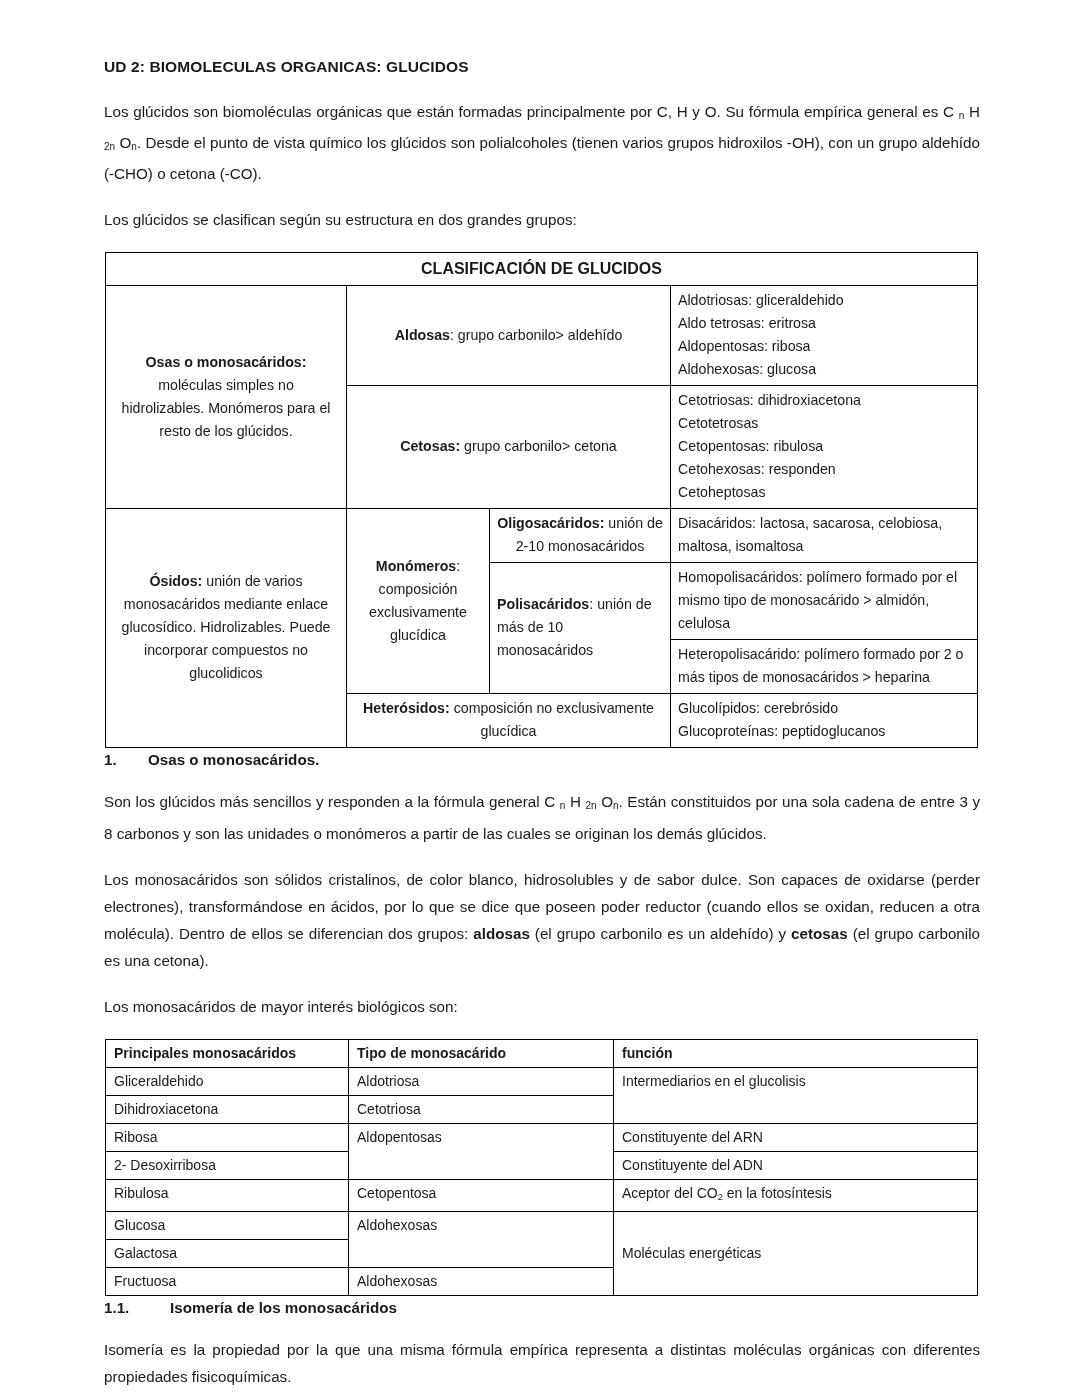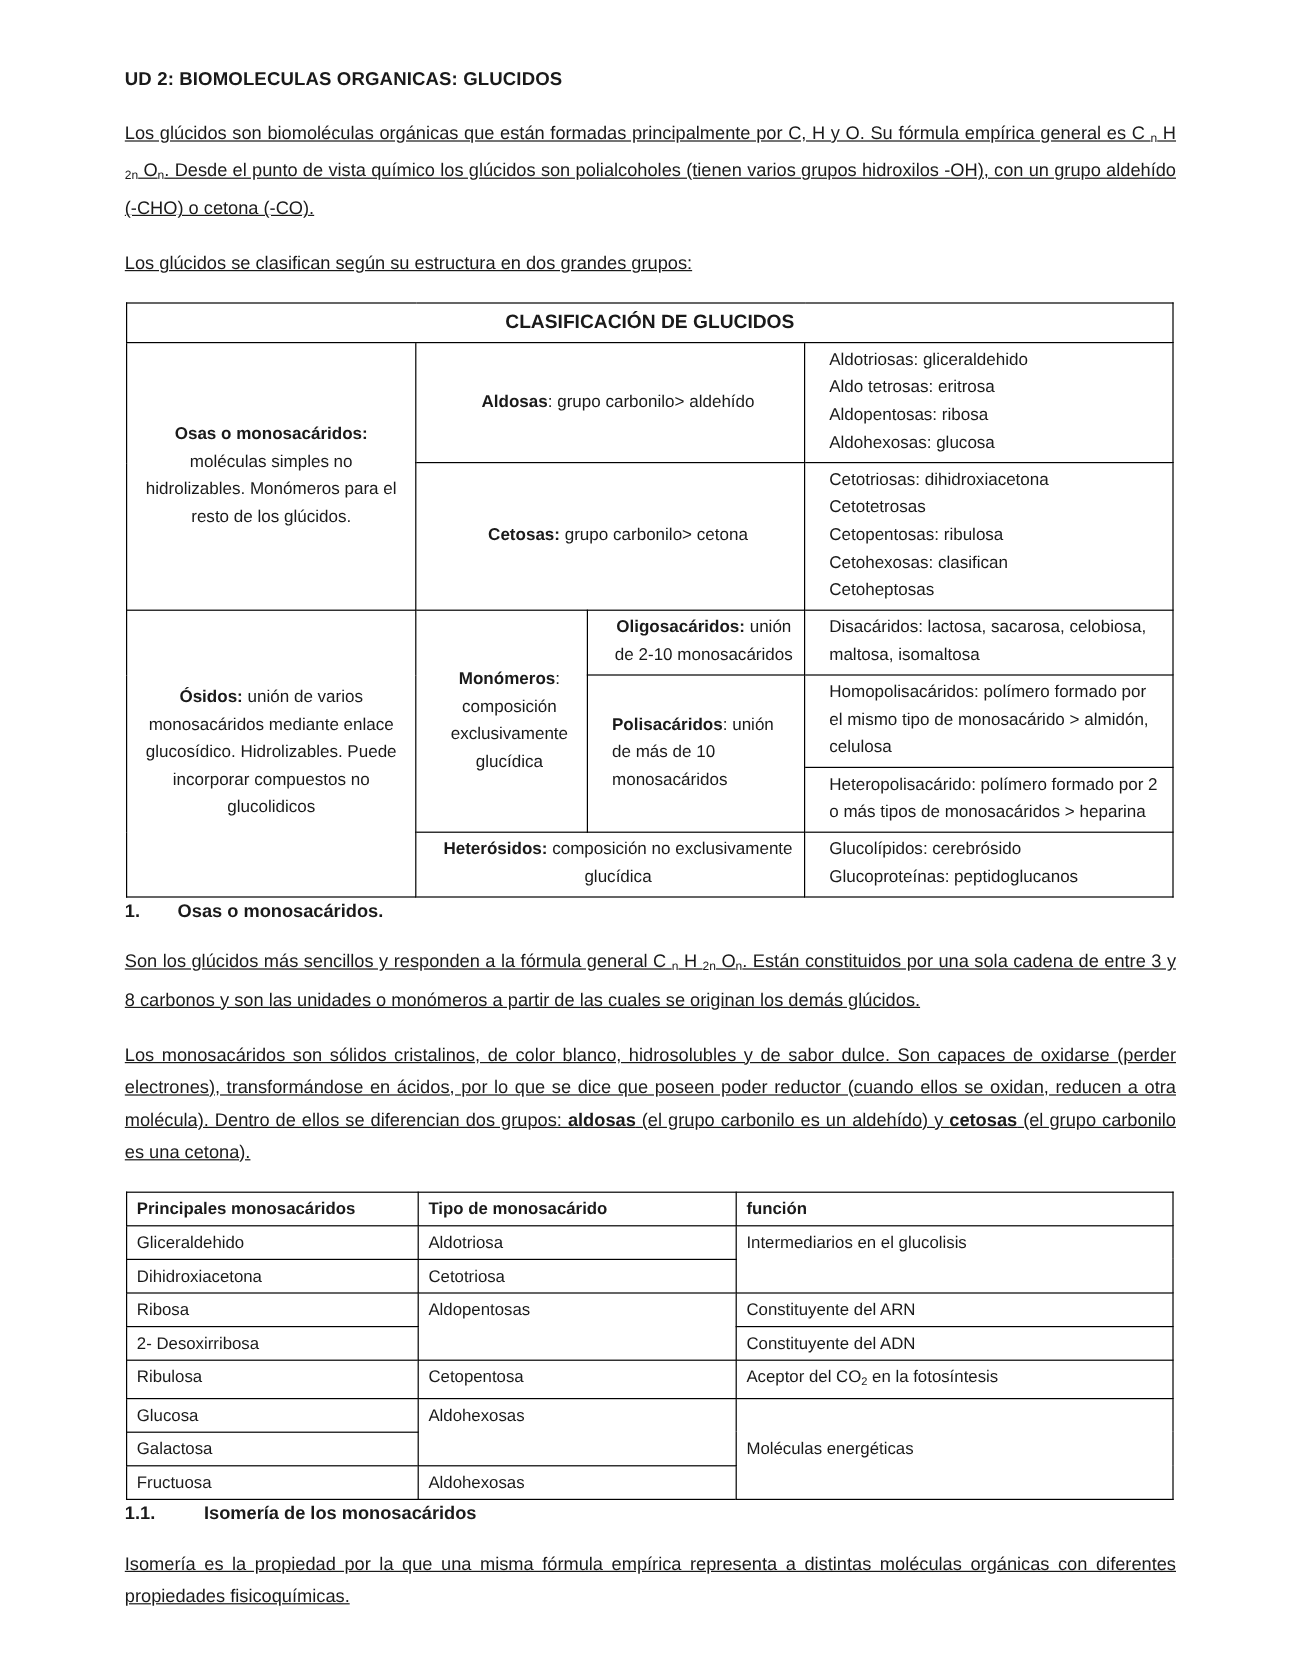--- a/index.html
+++ b/index.html
@@ -29,21 +29,20 @@
     font-weight: bold;
     margin: 0 0 22px 0;
     letter-spacing: 0.1px;
   }
 
   p.para {
     font-size: 15.2px;
     line-height: 27px;
     margin: 0 0 19px 0;
     text-align: justify;
-    text-decoration: underline;
   }
   p.para.nojust { text-align: left; }
 
   sub { font-size: 0.66em; vertical-align: -0.22em; }
 
   .sec-head {
     font-size: 15.2px;
     font-weight: bold;
     margin: 3px 0 20px 0;
     display: flex;
@@ -53,21 +52,21 @@
 
   table {
     border-collapse: collapse;
     width: 872px;
     margin: 0 0 2px 1px;
     table-layout: fixed;
     border-radius: 10px;
   }
   table td, table th {
     border: 1.6px solid #000;
-    padding: 3px 7px 4px 20px;
+    padding: 3px 7px 4px 7px;
     font-size: 14.2px;
     line-height: 23px;
     vertical-align: middle;
     text-align: left;
     font-weight: normal;
   }
   .tbl-title {
     text-align: center;
     font-weight: bold;
     font-size: 16px;
@@ -118,21 +117,21 @@
           <div>Aldopentosas: ribosa</div>
           <div>Aldohexosas: glucosa</div>
         </td>
       </tr>
       <tr>
         <td class="ctr" colspan="2"><span class="bold">Cetosas:</span><span> grupo carbonilo&gt; cetona</span></td>
         <td>
           <div>Cetotriosas: dihidroxiacetona</div>
           <div>Cetotetrosas</div>
           <div>Cetopentosas: ribulosa</div>
-          <div>Cetohexosas: clasifican</div>
+          <div>Cetohexosas: responden</div>
           <div>Cetoheptosas</div>
         </td>
       </tr>
       <tr>
         <td class="ctr cell-pad" rowspan="4"><span class="bold">Ósidos:</span><span> unión de varios monosacáridos mediante enlace glucosídico. Hidrolizables. Puede incorporar compuestos no glucolidicos</span></td>
         <td class="ctr" rowspan="3"><span class="bold">Monómeros</span><span>: composición exclusivamente glucídica</span></td>
         <td class="ctr"><span class="bold">Oligosacáridos:</span><span> unión de 2-10 monosacáridos</span></td>
         <td>Disacáridos: lactosa, sacarosa, celobiosa, maltosa, isomaltosa</td>
       </tr>
       <tr>
@@ -154,20 +153,21 @@
 
   <div class="sec-head">
     <span class="num">1.</span>
     <span>Osas o monosacáridos.</span>
   </div>
 
   <p class="para"><span>Son los glúcidos más sencillos y responden a la fórmula general C </span><sub>n</sub><span> H </span><sub>2n</sub><span> O</span><sub>n</sub><span>. Están constituidos por una sola cadena de entre 3 y 8 carbonos y son las unidades o monómeros a partir de las cuales se originan los demás glúcidos.</span></p>
 
   <p class="para"><span>Los monosacáridos son sólidos cristalinos, de color blanco, hidrosolubles y de sabor dulce. Son capaces de oxidarse (perder electrones), transformándose en ácidos, por lo que se dice que poseen poder reductor (cuando ellos se oxidan, reducen a otra molécula). Dentro de ellos se diferencian dos grupos: </span><span class="bold">aldosas</span><span> (el grupo carbonilo es un aldehído) y </span><span class="bold">cetosas</span><span> (el grupo carbonilo es una cetona).</span></p>
 
+  <p class="para nojust">Los monosacáridos de mayor interés biológicos son:</p>
 
   <table class="t2">
     <colgroup>
       <col style="width:243px">
       <col style="width:265px">
       <col style="width:364px">
     </colgroup>
     <tbody>
       <tr>
         <th>Principales monosacáridos</th>

